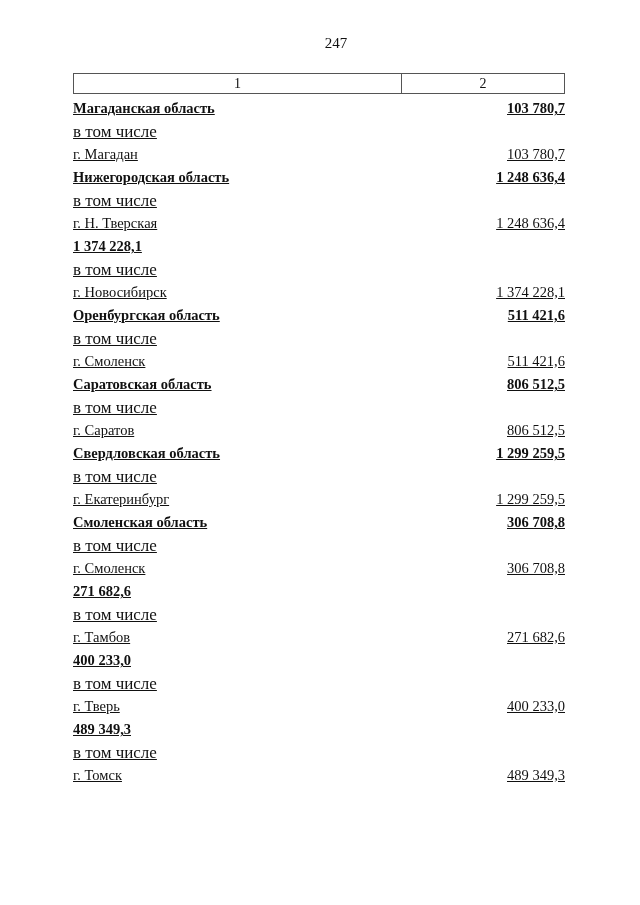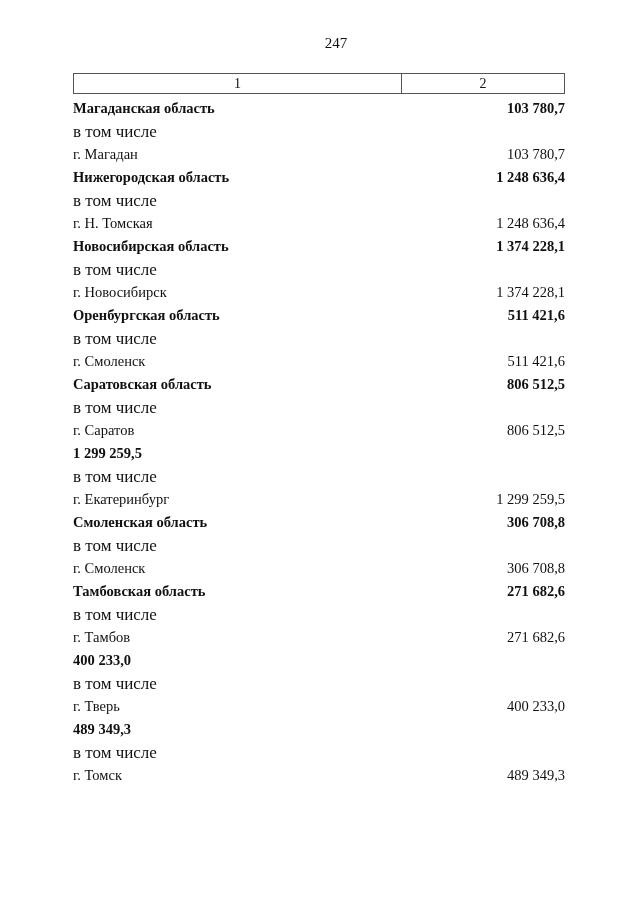--- a/index.html
+++ b/index.html
@@ -52,20 +52,21 @@
     left: 73px;
     width: 492px;
   }
   .row {
     display: flex;
     justify-content: space-between;
     align-items: center;
     height: 23px;
     font-size: 14.5px;
     line-height: 23px;
+    text-decoration: underline;
   }
   .row.region {
     font-weight: bold;
   }
   .row.subnote {
     font-size: 17px;
   }
   .row .label { white-space: nowrap; }
   .row .value { white-space: nowrap; text-align: right; }
 </style>
@@ -94,25 +95,24 @@
     </div>
     <div class="row region">
       <span class="label">Нижегородская область</span>
       <span class="value">1 248 636,4</span>
     </div>
     <div class="row subnote">
       <span class="label">в том числе</span>
       <span class="value"></span>
     </div>
     <div class="row city">
-      <span class="label">г. Н. Томская</span>
+      <span class="label">г. Н. Тверская</span>
       <span class="value">1 248 636,4</span>
     </div>
     <div class="row region">
-      <span class="label">Новосибирская область</span>
       <span class="value">1 374 228,1</span>
     </div>
     <div class="row subnote">
       <span class="label">в том числе</span>
       <span class="value"></span>
     </div>
     <div class="row city">
       <span class="label">г. Новосибирск</span>
       <span class="value">1 374 228,1</span>
     </div>
@@ -134,20 +134,21 @@
     </div>
     <div class="row subnote">
       <span class="label">в том числе</span>
       <span class="value"></span>
     </div>
     <div class="row city">
       <span class="label">г. Саратов</span>
       <span class="value">806 512,5</span>
     </div>
     <div class="row region">
+      <span class="label">Свердловская область</span>
       <span class="value">1 299 259,5</span>
     </div>
     <div class="row subnote">
       <span class="label">в том числе</span>
       <span class="value"></span>
     </div>
     <div class="row city">
       <span class="label">г. Екатеринбург</span>
       <span class="value">1 299 259,5</span>
     </div>
@@ -157,21 +158,20 @@
     </div>
     <div class="row subnote">
       <span class="label">в том числе</span>
       <span class="value"></span>
     </div>
     <div class="row city">
       <span class="label">г. Смоленск</span>
       <span class="value">306 708,8</span>
     </div>
     <div class="row region">
-      <span class="label">Тамбовская область</span>
       <span class="value">271 682,6</span>
     </div>
     <div class="row subnote">
       <span class="label">в том числе</span>
       <span class="value"></span>
     </div>
     <div class="row city">
       <span class="label">г. Тамбов</span>
       <span class="value">271 682,6</span>
     </div>

